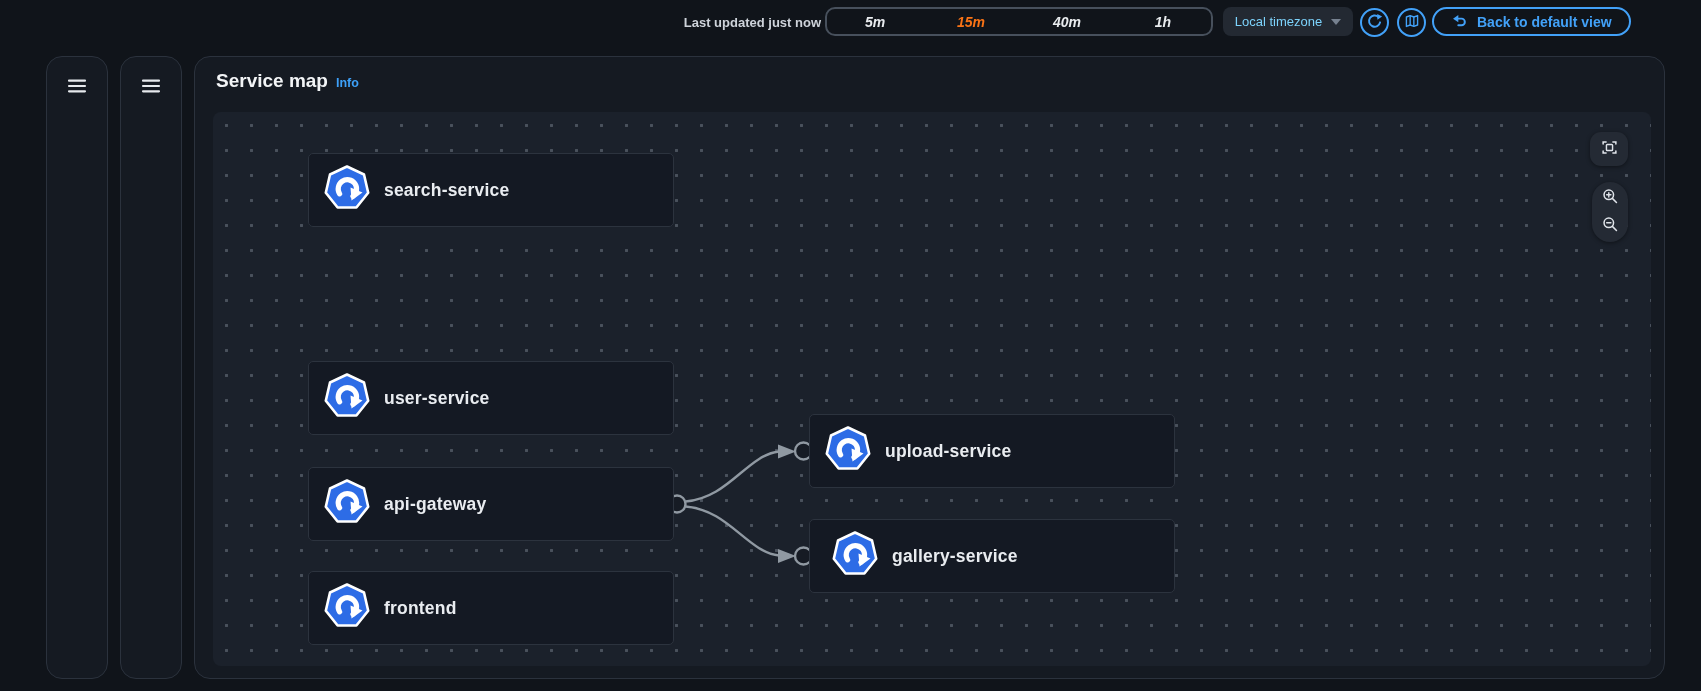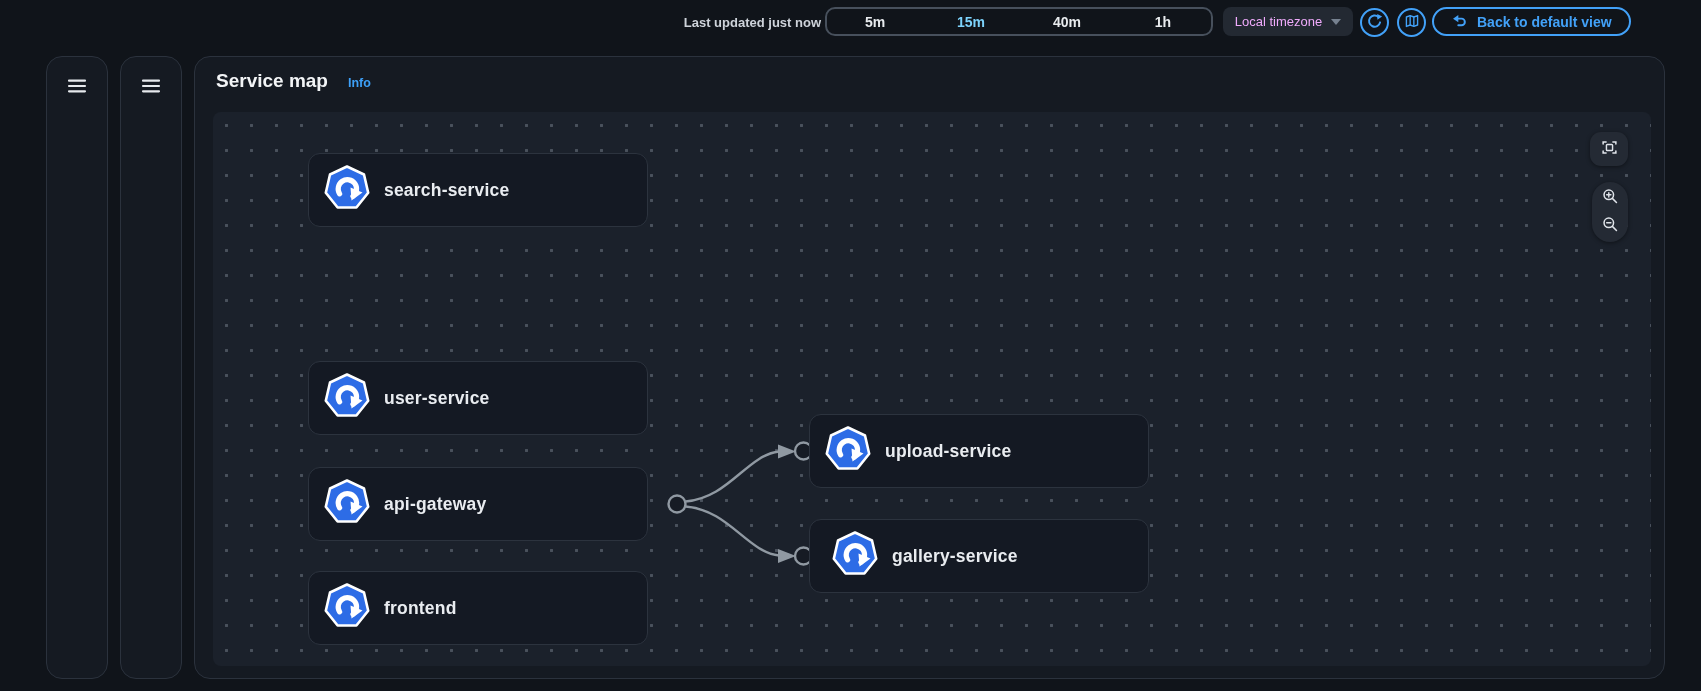--- a/index.html
+++ b/index.html
@@ -21,28 +21,28 @@
     white-space: nowrap;
   }
   .seg-control {
     position: absolute; left: 825px; top: 7px; width: 388px; height: 29px;
     display: flex; align-items: stretch;
     border: 2px solid #47505c; border-radius: 10px;
     background: transparent;
   }
   .seg {
     flex: 1; display: flex; align-items: center; justify-content: center;
-    font-size: 14px; font-weight: 700; color: #e8ebee; cursor: pointer;
-  }
-  .seg.selected { color: #7dd3fc; }
+    font-size: 14px; font-weight: 700; color: #e8ebee; cursor: pointer; font-style: italic;
+  }
+  .seg.selected { color: #f97316; }
   .tz-select {
     position: absolute; left: 1223px; top: 7px; width: 130px; height: 29px;
     background: #232932; border-radius: 8px;
     display: flex; align-items: center; justify-content: center; gap: 9px;
-    font-size: 13px; color: #f0abfc;
+    font-size: 13px; color: #7dd3fc;
   }
   .tz-caret {
     width: 0; height: 0; border-left: 5px solid transparent;
     border-right: 5px solid transparent; border-top: 6px solid #76818f;
   }
   .circle-btn {
     position: absolute; top: 8px; width: 29px; height: 29px; border-radius: 50%;
     border: 2px solid #42a1f8; background: transparent;
     display: flex; align-items: center; justify-content: center; cursor: pointer;
   }
@@ -70,39 +70,39 @@
     background: transparent; border: none; cursor: pointer;
   }
 
   
   .main-panel {
     position: absolute; left: 194px; top: 56px; width: 1471px; height: 623px;
     background: #151a22; border: 1px solid #2b323d; border-radius: 16px;
   }
   .panel-header {
     position: absolute; left: 21px; top: 13px;
-    display: flex; align-items: baseline; gap: 20px;
+    display: flex; align-items: baseline; gap: 8px;
   }
   .panel-title { font-size: 19px; font-weight: 700; color: #f2f4f6; }
   .info-link { font-size: 12.5px; font-weight: 700; color: #3da0f8; cursor: pointer; }
 
   .canvas {
     position: absolute; left: 18px; top: 55px; width: 1438px; height: 554px;
     background-color: #1b212b;
     background-image: radial-gradient(circle, #49515c 1.4px, transparent 1.6px);
     background-size: 25px 25px;
     background-position: 1px 1px;
     border-radius: 8px; overflow: hidden;
   }
 
   .edges-svg { position: absolute; left: 0; top: 0; width: 1438px; height: 554px; }
 
   .node {
-    position: absolute; width: 340px; height: 74px;
-    background: #141923; border: 1.5px solid #2c333e; border-radius: 12px;
+    position: absolute; width: 366px; height: 74px;
+    background: #141923; border: 1.5px solid #2c333e; border-radius: 5px;
     display: flex; align-items: center; gap: 12px; padding-left: 13px;
     cursor: pointer;
   }
   .node-label {
     font-size: 17.5px; font-weight: 700; color: #e9ecf0; letter-spacing: 0.2px;
     white-space: nowrap;
   }
   .node-icon { flex: 0 0 auto; }
 
   .col-left  { left: 95px; }

